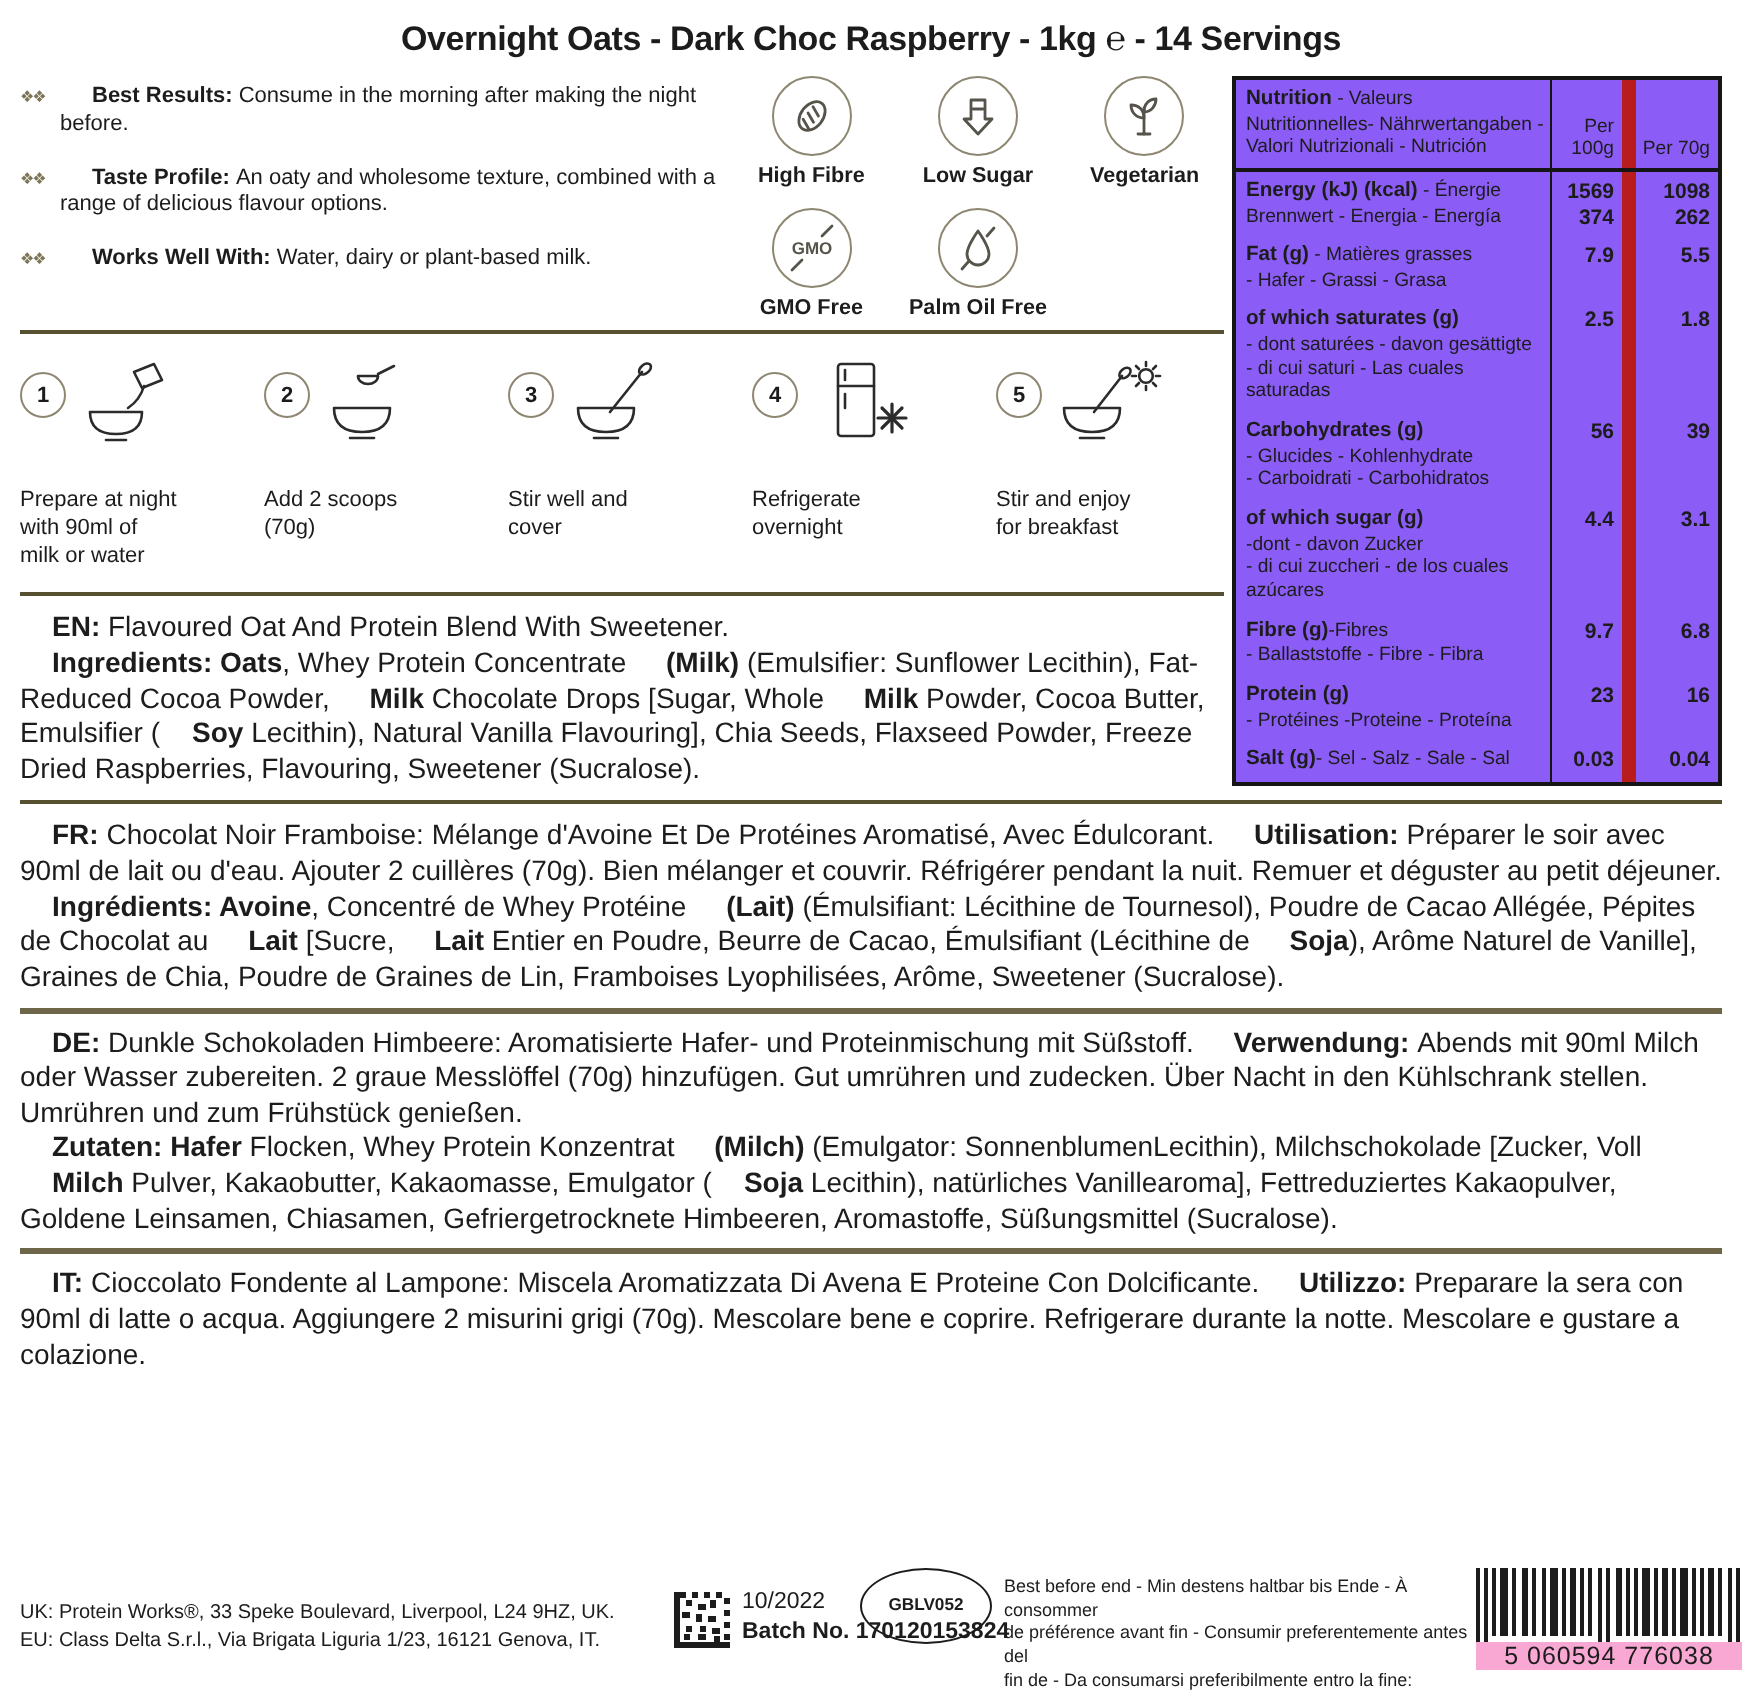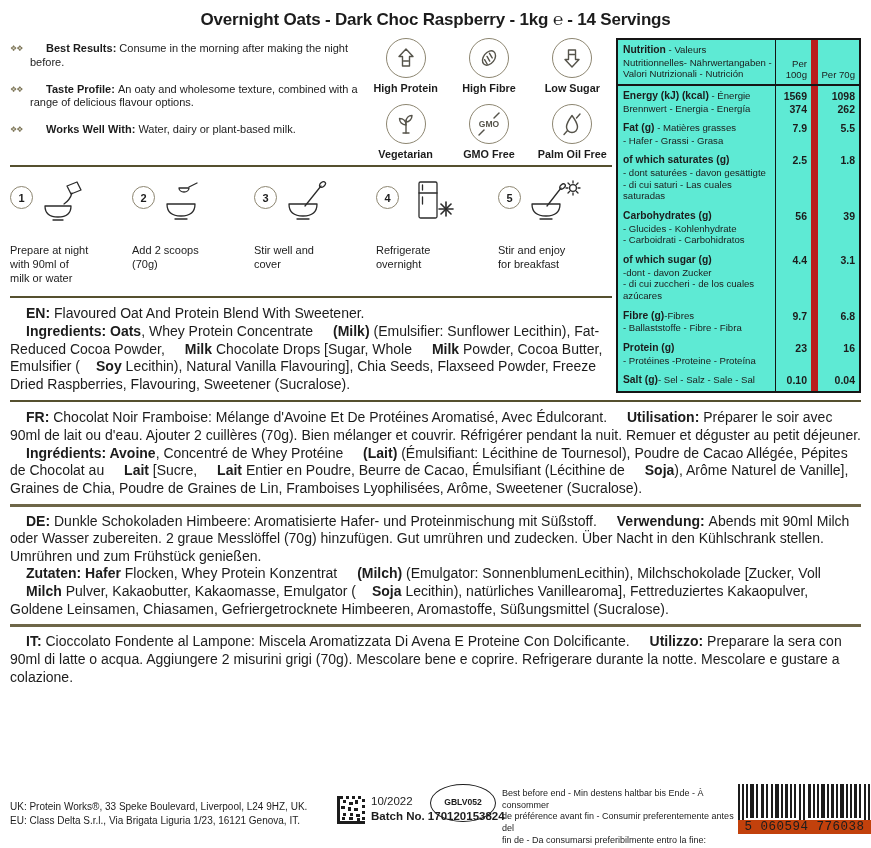--- a/index.html
+++ b/index.html
@@ -1,21 +1,21 @@
 <!DOCTYPE html>
 <html><head>
 <meta charset="utf-8">
 <style>
   html,body{margin:0;padding:0;background:#e8e8e8;}
   .page{position:relative;width:871px;height:848px;background:#ffffff;box-sizing:border-box;
         padding:6px 10px 0 10px;font-family:"Liberation Sans",sans-serif;color:#1c1c1c;overflow:hidden;}
   .title{text-align:center;font-size:17px;font-weight:bold;letter-spacing:-0.2px;padding:4px 0 8px 0;}
 
   
-  .ntable{float:right;width:245px;border:2px solid #151515;margin:0 0 6px 4px;font-size:9.6px;line-height:1.22;box-sizing:border-box;background:#5eead4;}
+  .ntable{float:right;width:245px;border:2px solid #151515;margin:0 0 6px 4px;font-size:9.6px;line-height:1.22;box-sizing:border-box;background:#8b5cf6;}
   .nrow{display:grid;grid-template-columns:1fr 42px 41px;}
   .nrow .c1{padding:4px 3px 4px 5px;border-right:1px solid #151515;}
   .nrow .c2{border-right:7px solid #b91c1c;text-align:right;padding:4px 4px 0 0;font-weight:bold;font-size:10.5px;white-space:pre-line;}
   .nrow .c3{text-align:right;padding:4px 4px 0 0;font-weight:bold;font-size:10.5px;white-space:pre-line;}
   .nrow.nhead{border-bottom:2px solid #151515;}
   .nrow.nhead .c2,.nrow.nhead .c3{display:flex;align-items:flex-end;justify-content:flex-end;font-weight:normal;font-size:9.6px;padding-bottom:3px;}
   .nsub{white-space:pre-line;}
   .nlead{font-weight:bold;font-size:10.3px;}
 
   .topflex{display:flex;width:602px;gap:4px;}
@@ -42,21 +42,21 @@
 
   .footer{position:absolute;left:10px;right:10px;bottom:6px;height:58px;}
   .addr{position:absolute;left:0;top:16px;font-size:10px;line-height:1.35;}
   .dmx{position:absolute;left:327px;top:12px;}
   .batch{position:absolute;left:361px;top:10px;font-size:11.5px;line-height:1.3;}
   .batch .bno{font-weight:bold;}
   .oval{position:absolute;left:420px;top:0;width:64px;height:36px;border:1.4px solid #1c1c1c;border-radius:50%;
         display:flex;flex-direction:row;align-items:center;justify-content:center;font-size:8.6px;font-weight:bold;line-height:1.3;}
   .bb{position:absolute;left:492px;top:4px;width:232px;font-size:9px;line-height:1.3;white-space:pre-line;}
   .barcode{position:absolute;left:728px;top:0;width:133px;text-align:center;}
-  .bardigits{font-family:Liberation Mono, monospace;font-size:12.5px;letter-spacing:0.5px;margin-top:-12px;background:#c2410c;position:relative;}
+  .bardigits{font-family:Liberation Sans, sans-serif;font-size:12.5px;letter-spacing:0.5px;margin-top:-12px;background:#f9a8d4;position:relative;}
   b{font-weight:bold;margin-left:16px;}
 </style>
 </head>
 <body>
 
 <div class="page">
 
   <div class="title">Overnight Oats - Dark Choc Raspberry - 1kg ℮ - 14 Servings</div>
 
   <div class="ntable">
@@ -100,50 +100,41 @@
       <div class="c2">9.7</div>
       <div class="c3">6.8</div>
     </div>
     <div class="nrow">
       <div class="c1"><span class="nlead">Protein (g)</span><span></span><div class="nsub">- Protéines -Proteine - Proteína</div></div>
       <div class="c2">23</div>
       <div class="c3">16</div>
     </div>
     <div class="nrow">
       <div class="c1"><span class="nlead">Salt (g)</span><span>- Sel - Salz - Sale - Sal</span></div>
-      <div class="c2">0.10</div>
+      <div class="c2">0.03</div>
       <div class="c3">0.04</div>
     </div>
   </div>
 
   <div class="topflex">
     <div class="bullets">
       <div class="bullet">
           <span class="glyph">❖❖</span>
           <span><b>Best Results: </b><span>Consume in the morning after making the night before.</span></span>
         </div>
       <div class="bullet">
           <span class="glyph">❖❖</span>
           <span><b>Taste Profile: </b><span>An oaty and wholesome texture, combined with a range of delicious flavour options.</span></span>
         </div>
       <div class="bullet">
           <span class="glyph">❖❖</span>
           <span><b>Works Well With: </b><span>Water, dairy or plant-based milk.</span></span>
         </div>
     </div>
     <div class="badges">
-      <div class="badge">
-        <div class="circ">
-            <svg width="24" height="24" viewBox="0 0 24 24" class="lineicon">
-              <path d="M12 3 L19 10.5 H15.5 V20 H8.5 V10.5 H5 Z"></path>
-              <path d="M9.5 15 h5"></path>
-            </svg>
-          </div>
-        <div class="blabel">High Protein</div>
-      </div>
       <div class="badge">
         <div class="circ">
             <svg width="24" height="24" viewBox="0 0 24 24" class="lineicon">
               <g transform="rotate(38 12 12)">
                 <ellipse cx="12" cy="12" rx="5.5" ry="8"></ellipse>
                 <line x1="9.5" y1="8" x2="14.5" y2="10"></line>
                 <line x1="9.5" y1="12" x2="14.5" y2="14"></line>
                 <line x1="9.5" y1="16" x2="14.5" y2="18"></line>
               </g>
             </svg>

